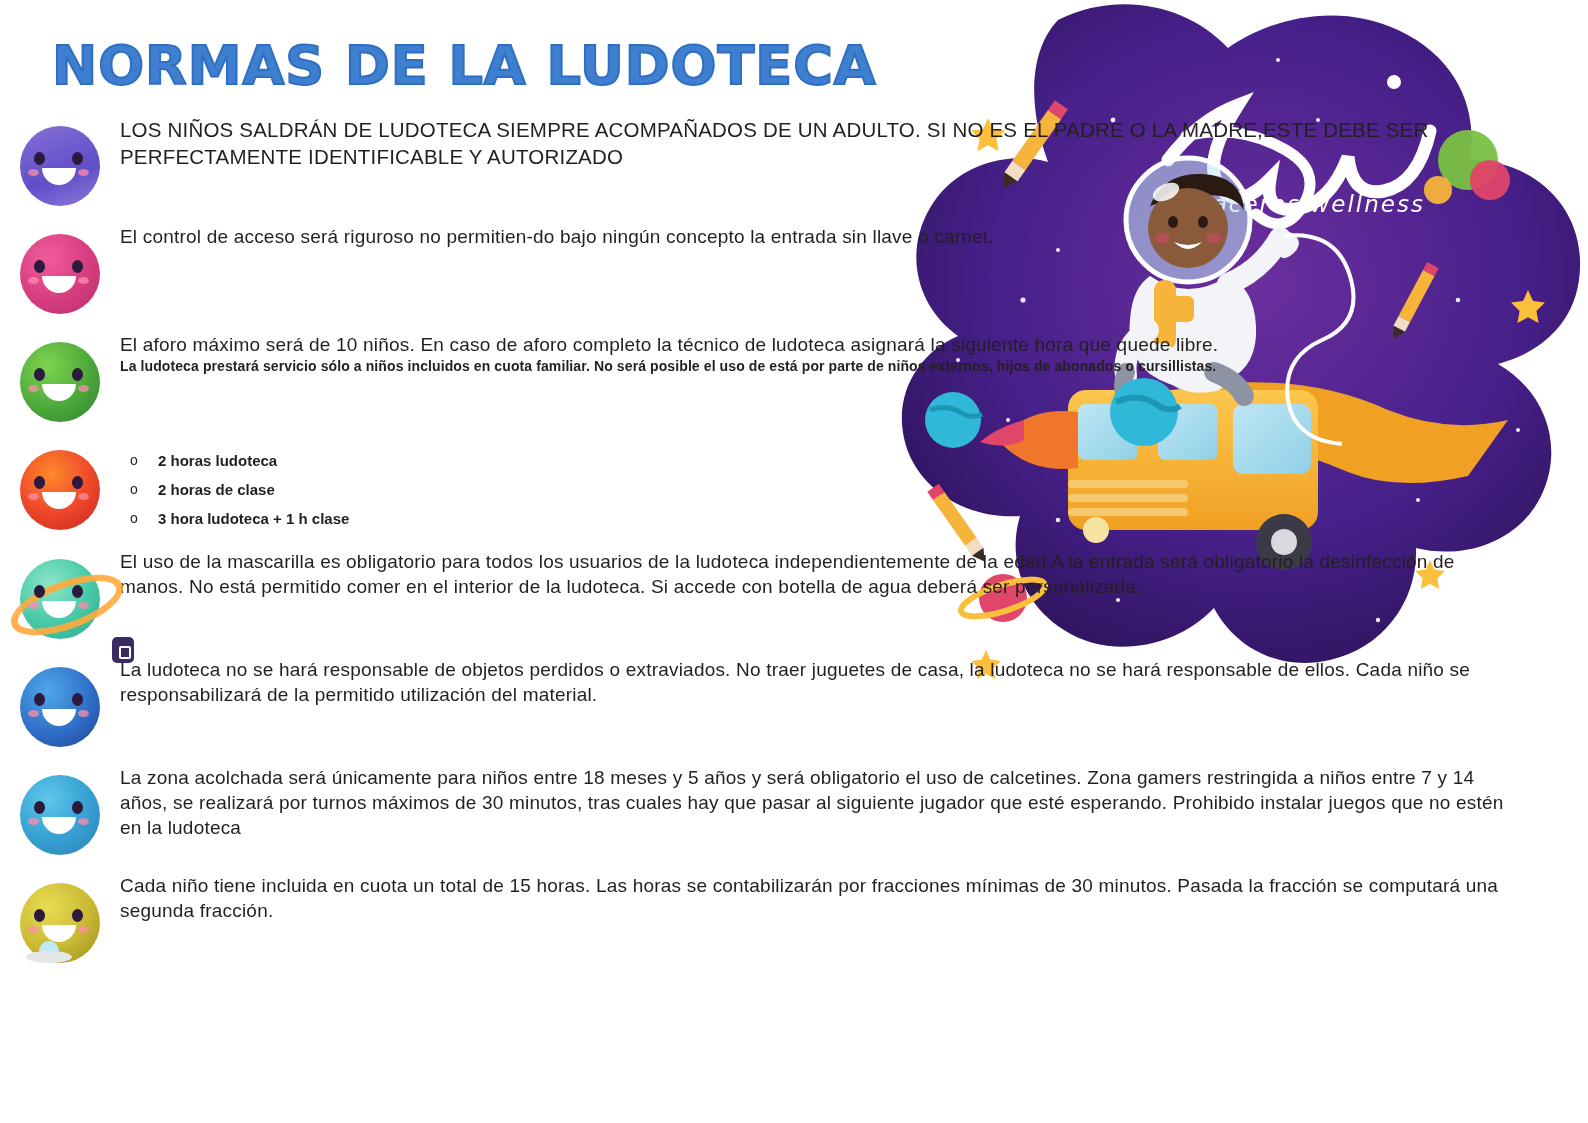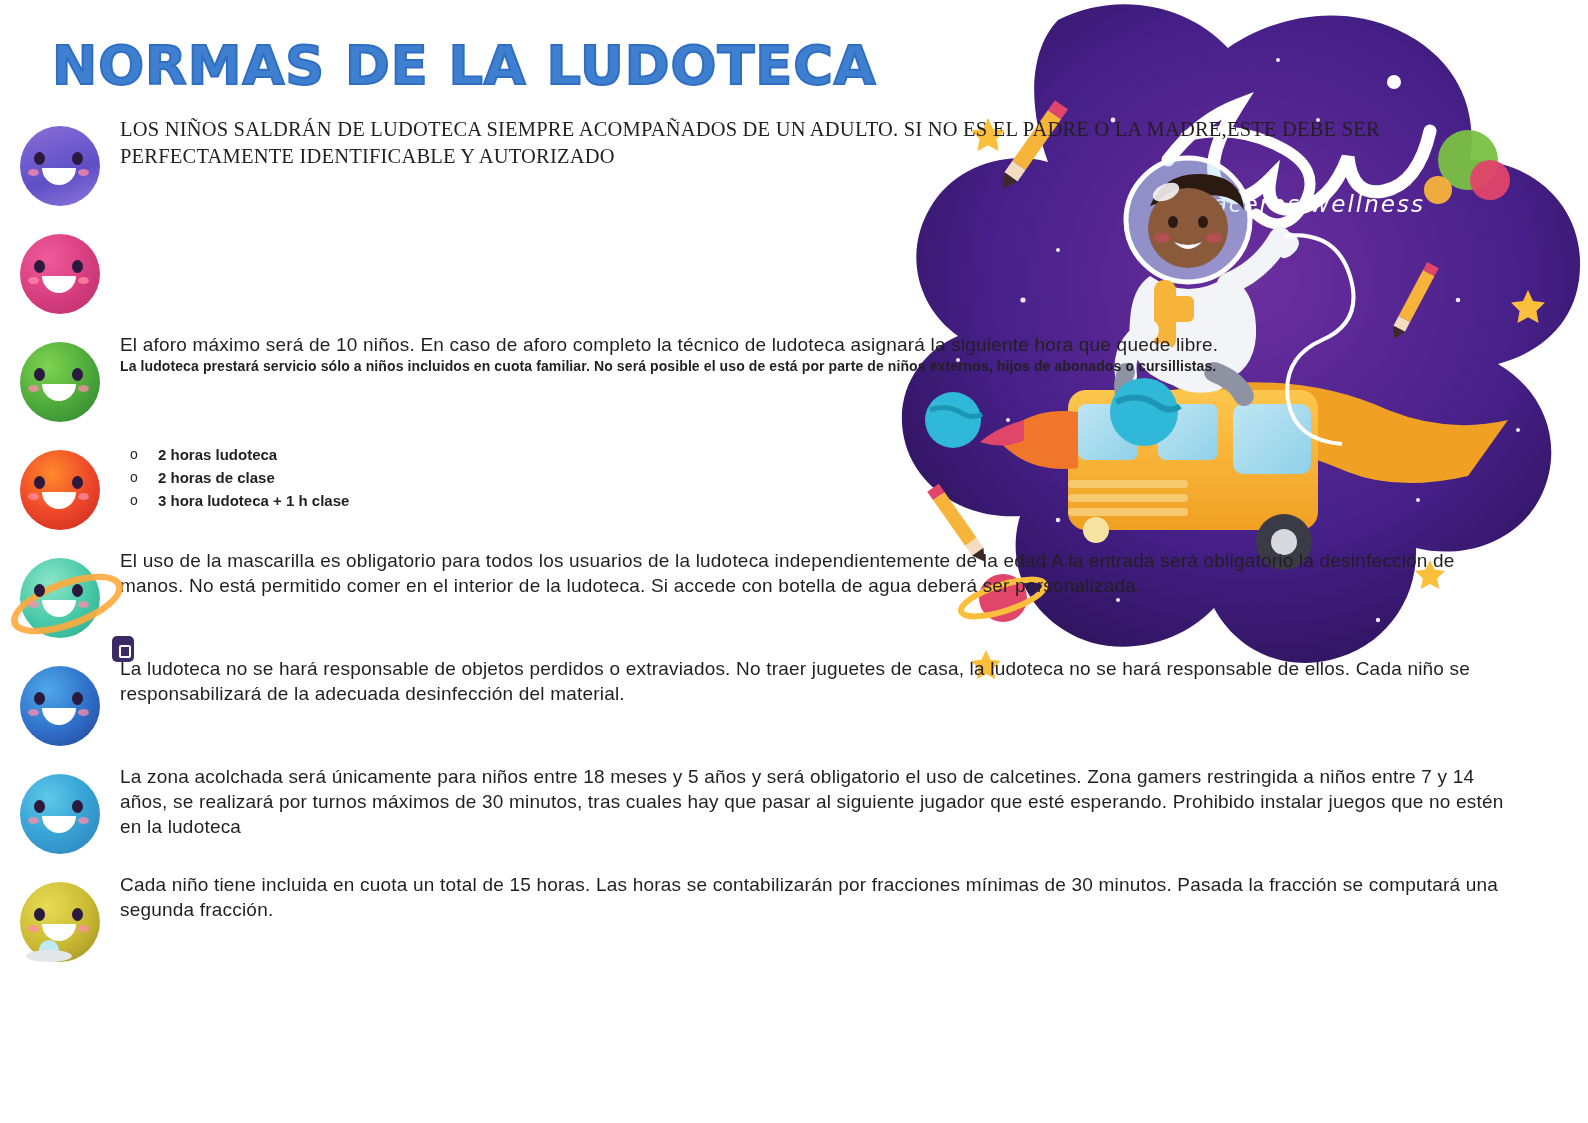--- a/index.html
+++ b/index.html
@@ -124,31 +124,31 @@
     flex: 1;
     padding-right: 10px;
   }
   .rule-text {
     color: #231f20;
     line-height: 1.32;
   }
   .t-lg { font-size: 20.5px; letter-spacing: .2px; }
   .t-md { font-size: 19px; letter-spacing: .2px; }
   .t-xs { font-size: 14px; letter-spacing: .1px; font-weight: bold; }
-  .upper { text-transform: uppercase; font-family: Liberation Serif, serif; }
+  .upper { text-transform: uppercase; }
 
   .sublist {
     margin: 4px 0 0 4px;
     padding: 0;
     list-style: none;
   }
   .sublist li {
     font-size: 15px;
     font-weight: bold;
-    margin: 6px 0;
+    margin: 12px 0;
     padding-left: 34px;
     position: relative;
     color: #231f20;
   }
   .sublist li::before {
     content: "o";
     position: absolute;
     left: 6px;
     top: 0;
     font-size: 14px;
@@ -364,20 +364,21 @@
         <div class="face">
           <div class="eye l"></div>
             <div class="eye r"></div>
           <div class="mouth"></div>
           <div class="cheek l"></div>
             <div class="cheek r"></div>
         </div>
       </div>
     </div>
     <div class="text-cell">
+      <div class="rule-text t-md">El control de acceso será riguroso no permitien-do bajo ningún concepto la entrada sin llave o carnet.</div>
     </div>
   </div>
 
   <div class="rule">
     <div class="planet-cell">
       <div class="planet">
         <div class="ball" style="background:radial-gradient(circle at 35% 30%,#7fd44f 0%,#4ca83a 55%,#2f7f31 100%);"></div>
         <div class="face">
           <div class="eye l"></div>
             <div class="eye r"></div>
@@ -442,21 +443,21 @@
         <div class="face">
           <div class="eye l"></div>
             <div class="eye r"></div>
           <div class="mouth"></div>
           <div class="cheek l"></div>
             <div class="cheek r"></div>
         </div>
       </div>
     </div>
     <div class="text-cell">
-      <div class="rule-text t-md">La ludoteca no se hará responsable de objetos perdidos o extraviados. No traer juguetes de casa, la ludoteca no se hará responsable de ellos. Cada niño se responsabilizará de la adecuada desinfección del material.</div>
+      <div class="rule-text t-md">La ludoteca no se hará responsable de objetos perdidos o extraviados. No traer juguetes de casa, la ludoteca no se hará responsable de ellos. Cada niño se responsabilizará de la permitido utilización del material.</div>
     </div>
   </div>
 
   <div class="rule">
     <div class="planet-cell">
       <div class="planet">
         <div class="ball" style="background:radial-gradient(circle at 35% 30%,#5ec8e8 0%,#3aa6d8 45%,#2a7fb5 100%);"></div>
         <div class="face">
           <div class="eye l"></div>
             <div class="eye r"></div>

